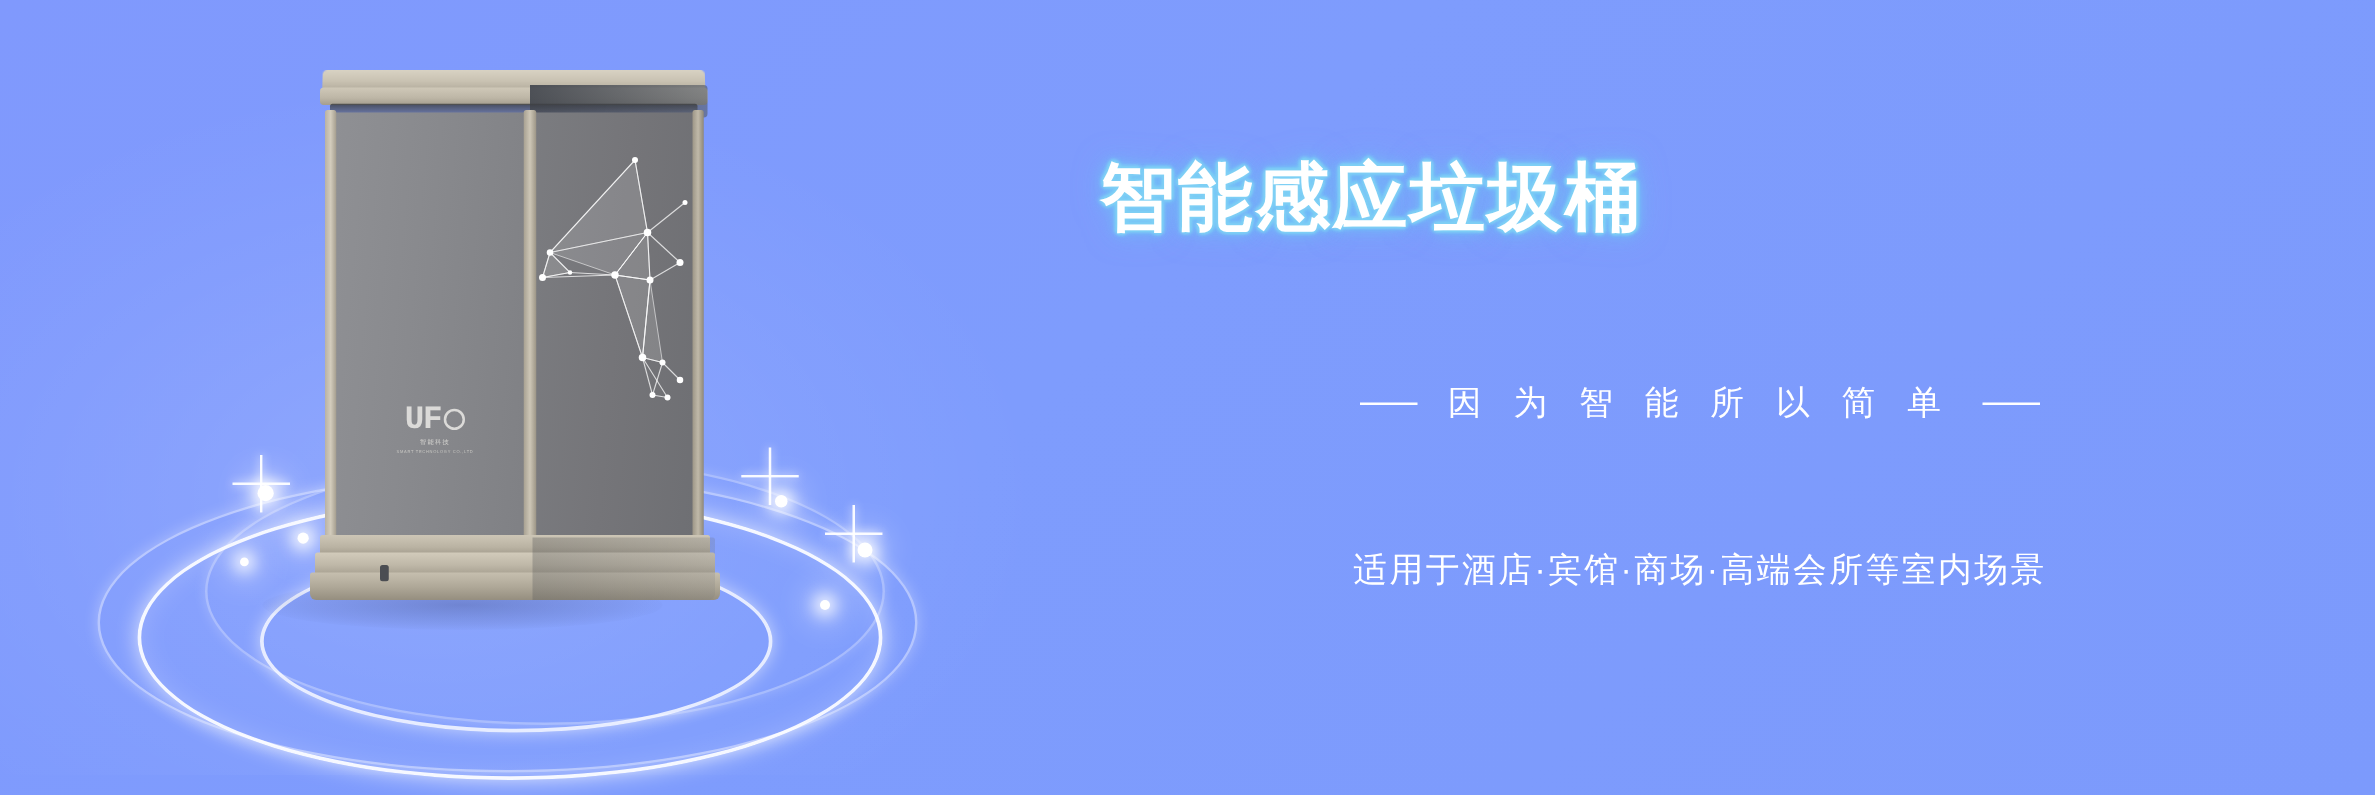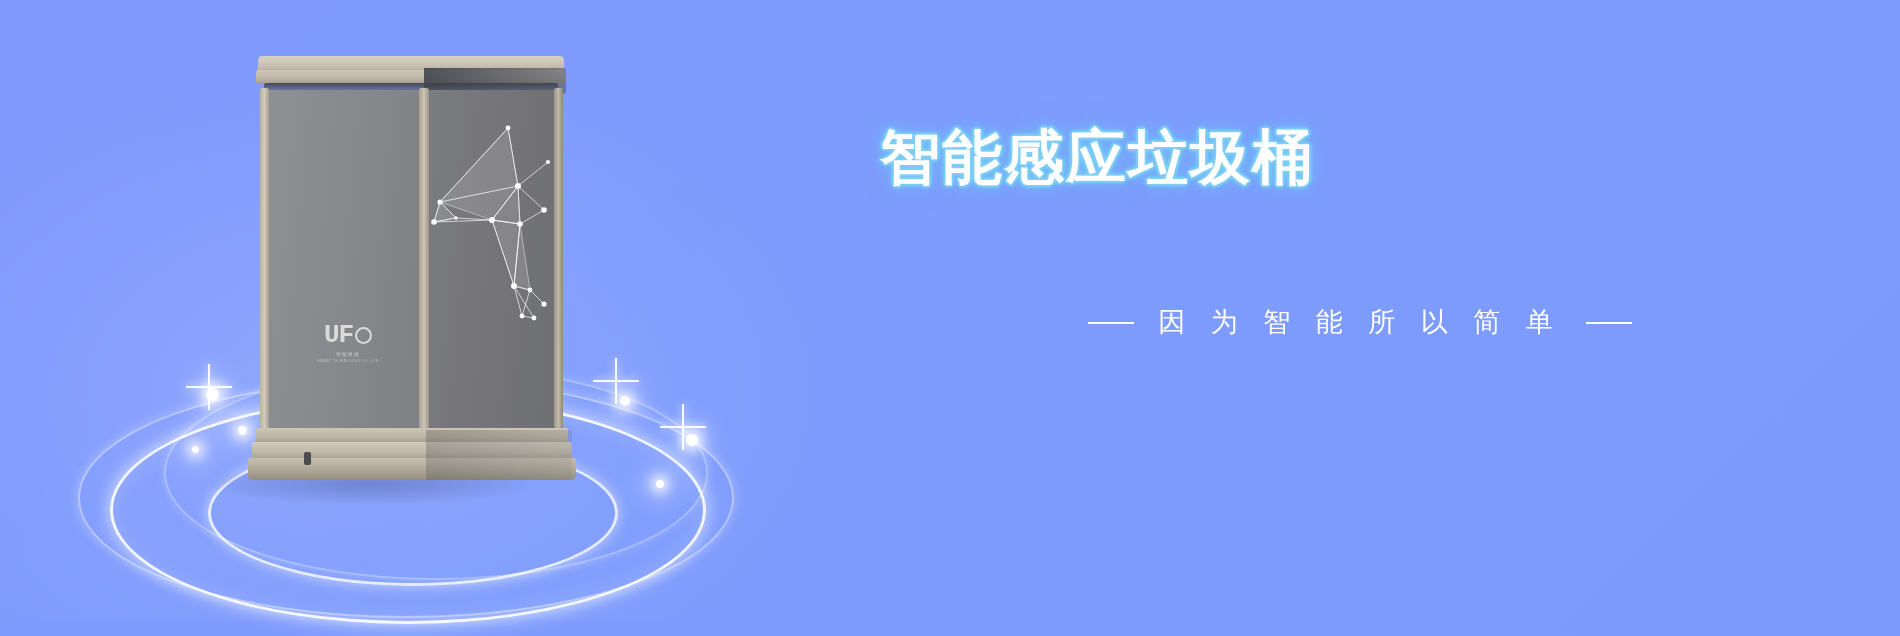--- a/index.html
+++ b/index.html
@@ -492,15 +492,16 @@
 
     <div class="headline">智能感应垃圾桶</div>
 
     <div class="subline">
       <span class="dash"></span>
       <span class="subline-text">因 为 智 能   所 以 简 单</span>
       <span class="dash"></span>
     </div>
 
 
+    <div class="scene-line">适用于酒店·宾馆·商场·高端会所等室内场景</div>
   </div>
 
 </div>
 
 </body></html>

